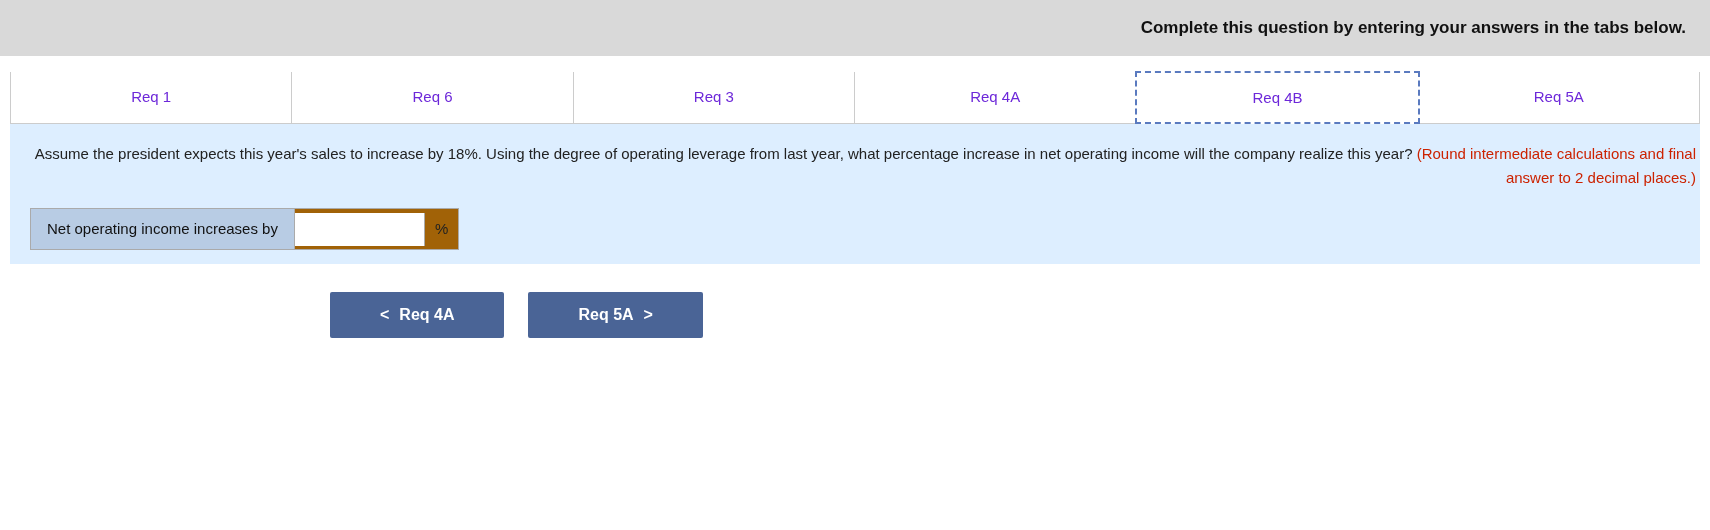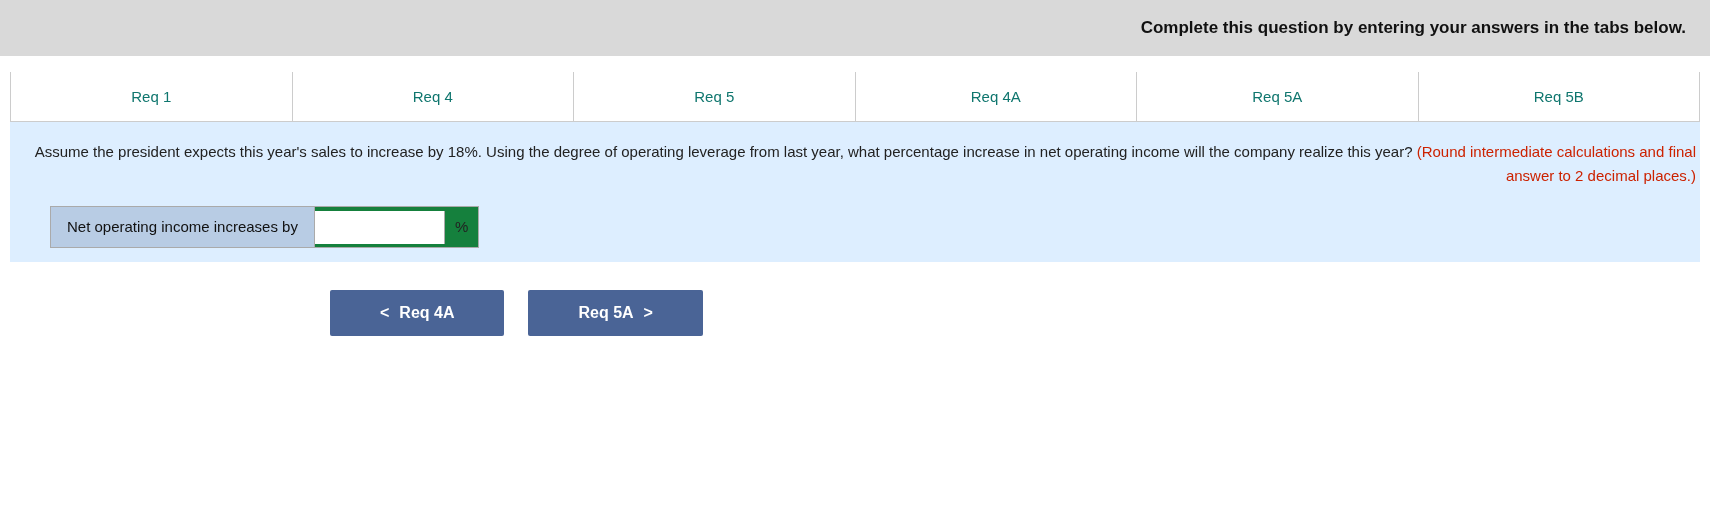--- a/index.html
+++ b/index.html
@@ -33,21 +33,21 @@
       margin-top: 16px;
     }
 
     .tab {
       flex: 1;
       text-align: center;
       padding: 16px 10px;
       border-right: 1px solid #ccc;
       cursor: pointer;
       font-size: 15px;
-      color: #0f766e;
+      color: #6d28d9;
       background: #fff;
       position: relative;
     }
 
     .tab:last-child {
       border-right: none;
     }
 
     .tab.active {
       border: 2px dashed #5a7abf;
@@ -65,24 +65,23 @@
     }
 
     .content-area .red-text {
       color: #cc2200;
     }
 
     .answer-row {
       display: flex;
       align-items: center;
       margin-top: 18px;
-      background: #15803d;
+      background: #a16207;
       border: 1px solid #aaa;
       width: fit-content;
-      margin-left: 20px;
     }
 
     .answer-label {
       background: #b8cce4;
       padding: 8px 16px;
       font-size: 15px;
       color: #111;
       white-space: nowrap;
       border-right: 1px solid #aaa;
     }
@@ -133,33 +132,33 @@
 <div class="header-bar">
   <span>Complete this question by entering your answers in the tabs below.</span>
 </div>
 
 <div class="main-content">
   <div class="tabs-container">
     <div class="tab">
       <span>Req 1</span>
     </div>
     <div class="tab">
-      <span>Req 4</span>
+      <span>Req 6</span>
     </div>
     <div class="tab">
-      <span>Req 5</span>
+      <span>Req 3</span>
     </div>
     <div class="tab">
       <span>Req 4A</span>
     </div>
+    <div class="tab active">
+      <span>Req 4B</span>
+    </div>
     <div class="tab">
       <span>Req 5A</span>
-    </div>
-    <div class="tab">
-      <span>Req 5B</span>
     </div>
   </div>
 
   <div class="content-area">
     <p>
       <span>Assume the president expects this year's sales to increase by 18%. Using the degree of operating leverage from last year, what percentage increase in net operating income will the company realize this year?</span>
       <span class="red-text">(Round intermediate calculations and final answer to 2 decimal places.)</span>
     </p>
 
     <div class="answer-row">

